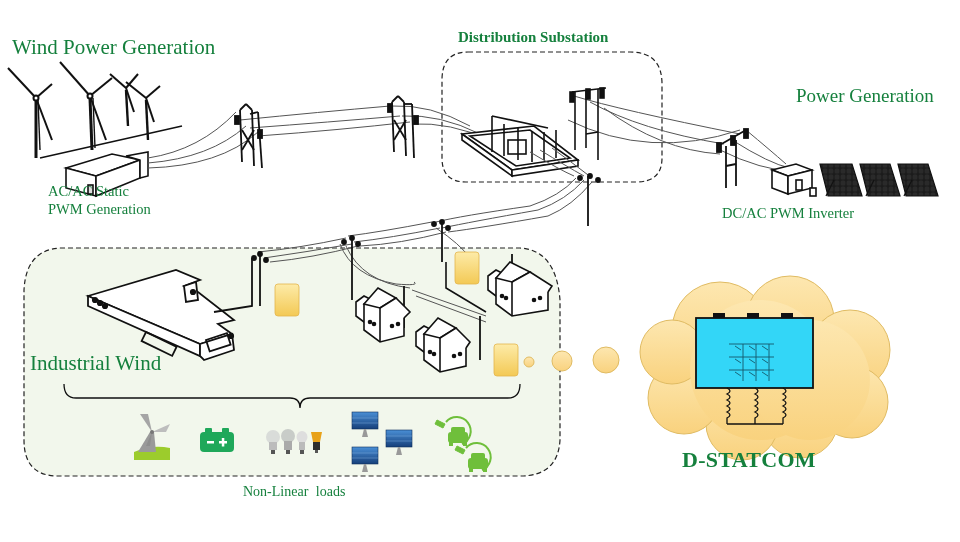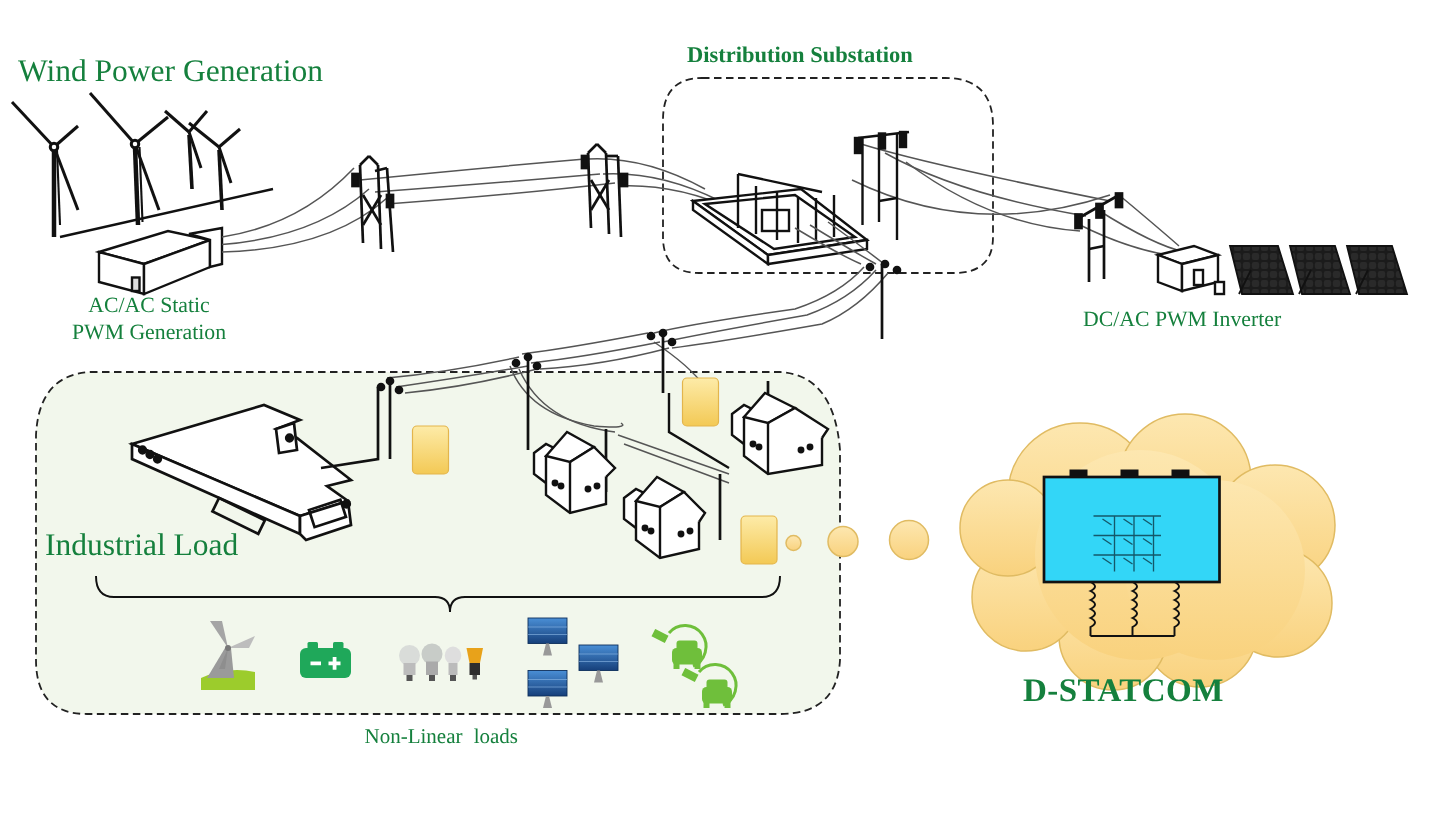--- a/index.html
+++ b/index.html
@@ -1,20 +1,20 @@
 <!DOCTYPE html>
 <html><head>
 <meta charset="utf-8">
 <style>
   html, body { margin: 0; padding: 0; background: #ffffff; }
   body { width: 960px; height: 542px; position: relative; overflow: hidden; font-family: "Liberation Serif", "DejaVu Serif", serif; }
   #diagram { position: absolute; left: 0; top: 0; width: 960px; height: 542px; }
   .lbl { position: absolute; color: #15803d; font-family: "Liberation Serif", "DejaVu Serif", serif; white-space: nowrap; line-height: 1.1; }
   .lbl-wind { left: 12px; top: 36px; font-size: 21px; }
-  .lbl-acac { left: 48px; top: 195px; font-size: 14.5px; text-align: center; line-height: 18px; }
+  .lbl-acac { left: 48px; top: 182px; font-size: 14.5px; text-align: left; line-height: 18px; }
   .lbl-dist { left: 458px; top: 29px; font-size: 15px; font-weight: bold; }
   .lbl-pv { left: 796px; top: 84px; font-size: 19px; text-align: center; line-height: 23px; }
   .lbl-dcac { left: 722px; top: 206px; font-size: 14.5px; }
   .lbl-ind { left: 30px; top: 352px; font-size: 21px; }
   .lbl-nonlin { left: 243px; top: 484px; font-size: 14px; word-spacing: 4px; }
   .lbl-statcom { left: 682px; top: 448px; font-size: 22px; font-weight: bold; letter-spacing: 0.3px; text-align: center; }
   .blk { display: block; }
 </style>
 </head>
 <body>
@@ -400,17 +400,18 @@
   </g>
 </svg>
 
 <div class="lbl lbl-wind">Wind Power Generation</div>
 <div class="lbl lbl-acac">
   <span class="blk">AC/AC Static</span>
   <span class="blk">PWM Generation</span>
 </div>
 <div class="lbl lbl-dist">Distribution Substation</div>
 <div class="lbl lbl-pv">
+  <span class="blk">Power Generation</span>
 </div>
 <div class="lbl lbl-dcac">DC/AC PWM Inverter</div>
-<div class="lbl lbl-ind">Industrial Load</div>
+<div class="lbl lbl-ind">Industrial Wind</div>
 <div class="lbl lbl-nonlin">Non-Linear  loads</div>
 <div class="lbl lbl-statcom">D-STATCOM</div>
 
 </body></html>

